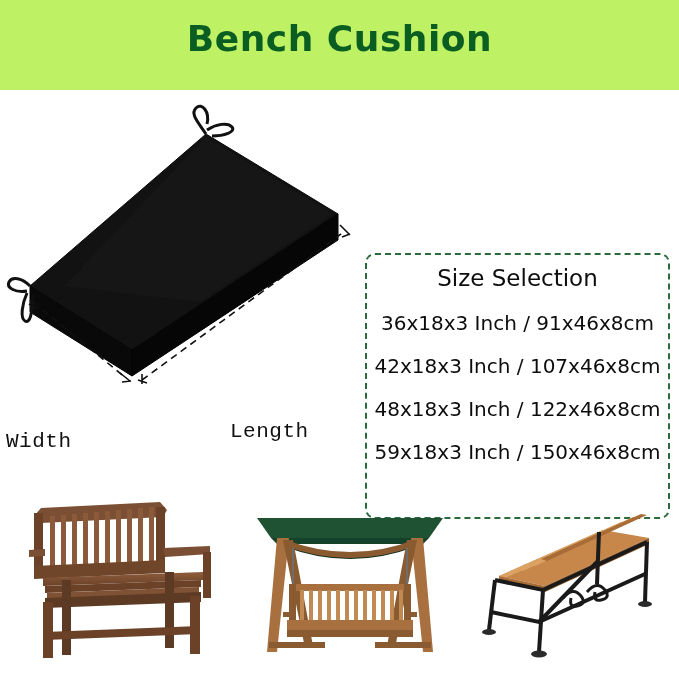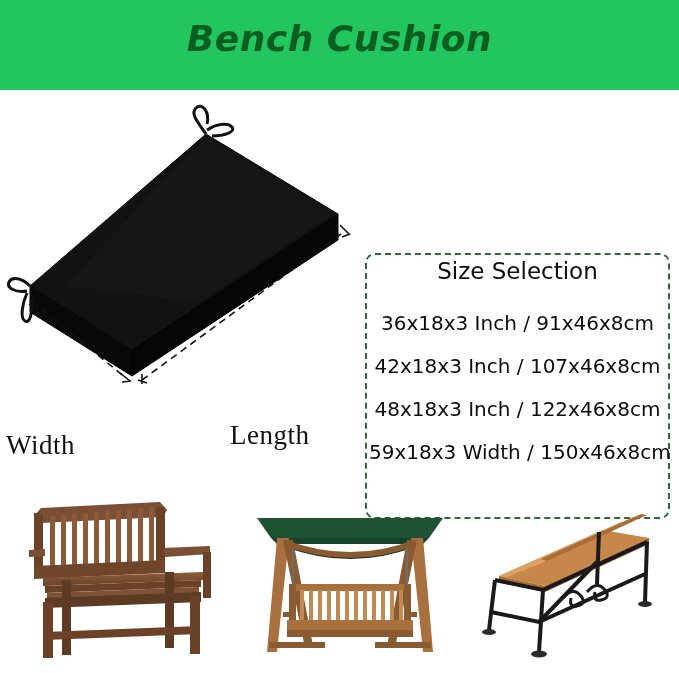--- a/index.html
+++ b/index.html
@@ -14,22 +14,21 @@
     overflow: hidden;
     font-family: "DejaVu Sans", "Liberation Sans", sans-serif;
   }
 
   
   #header-band {
     position: absolute;
     left: 0; top: 0;
     width: 679px;
     height: 90px;
-    background: #22c55e;
-    font-style: italic;
+    background: #bef264;
   }
   #page-title {
     position: absolute;
     left: 0; top: 18px;
     width: 679px;
     text-align: center;
     font-size: 36px;
     font-weight: 700;
     letter-spacing: 0.5px;
     color: #0b5e22;
@@ -47,44 +46,44 @@
   
   #cushion-figure {
     position: absolute;
     left: 0; top: 0;
     width: 370px;
     height: 320px;
   }
 
   .dim-label {
     position: absolute;
-    font-size: 27px;
+    font-size: 21px;
     color: #111111;
     letter-spacing: 0.5px;
-    font-family: Liberation Serif, serif;
+    font-family: Liberation Mono, monospace;
     white-space: nowrap;
   }
   #width-label { left: 6px;  top: 340px; }
   #length-label{ left: 221px; top: 330px; margin-left: 9px; }
 
   
   #size-box {
     position: absolute;
     left: 365px;
     top: 163px;
     width: 305px;
     height: 266px;
     border: 2px dashed #2a6b3c;
     border-radius: 10px;
     box-sizing: border-box;
     background: transparent;
   }
   #size-box-title {
     position: absolute;
-    left: 0; top: 3px;
+    left: 0; top: 10px;
     width: 100%;
     text-align: center;
     font-size: 23px;
     color: #0d0d0d;
     font-family: "DejaVu Sans", "Liberation Sans", sans-serif;
   }
   #size-list {
     position: absolute;
     left: 0; top: 58px;
     width: 100%;
@@ -168,21 +167,21 @@
 
   <div class="dim-label" id="width-label">Width</div>
   <div class="dim-label" id="length-label">Length</div>
 
   <div id="size-box">
     <div id="size-box-title">Size Selection</div>
     <ul id="size-list">
       <li>36x18x3 Inch / 91x46x8cm</li>
       <li>42x18x3 Inch / 107x46x8cm</li>
       <li>48x18x3 Inch / 122x46x8cm</li>
-      <li>59x18x3 Width / 150x46x8cm</li>
+      <li>59x18x3 Inch / 150x46x8cm</li>
     </ul>
   </div>
 </div>
 
 <div id="gallery">
 
   <div class="gallery-item" id="gallery-bench">
     <svg width="230" height="193" viewBox="0 0 230 193" xmlns="http://www.w3.org/2000/svg">
       <defs>
         <linearGradient id="woodA" x1="0" y1="0" x2="0" y2="1">

